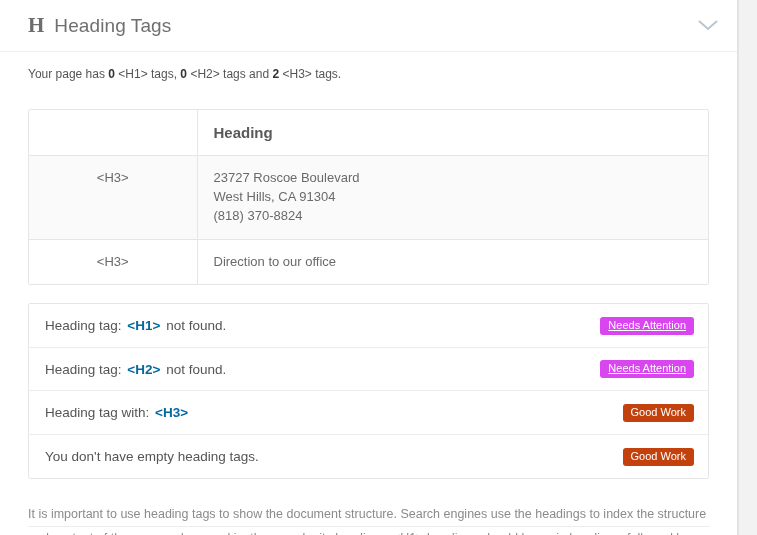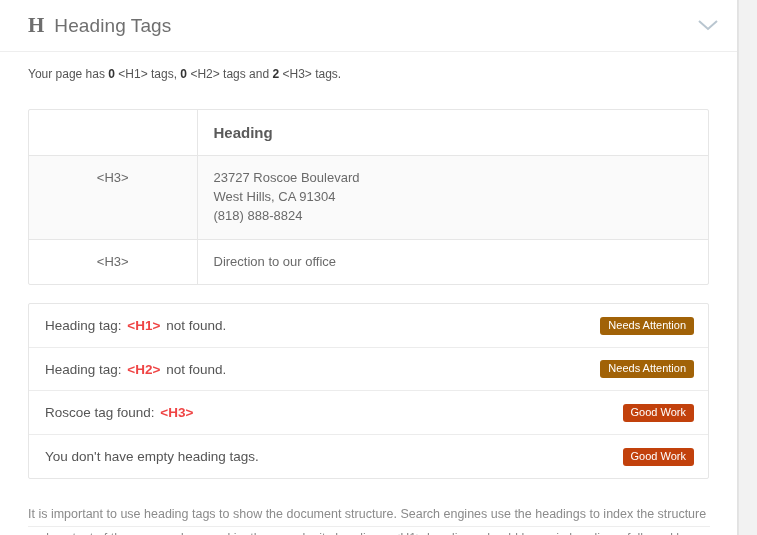--- a/index.html
+++ b/index.html
@@ -109,34 +109,34 @@
     padding: 0 14px 0 16px;
     border-bottom: 1px solid #ececec;
   }
   .check-row:last-child { border-bottom: none; }
   .check-text {
     font-size: 13.5px;
     color: #555;
   }
   .check-text .tag {
     font-weight: bold;
-    color: #ef4444;
+    color: #0369a1;
     margin: 0 2px;
     font-size: 13.5px;
   }
   .badge {
     margin-left: auto;
     font-size: 11px;
     color: #fff;
     padding: 3px 8px 4px 8px;
     border-radius: 3px;
     line-height: 1;
     white-space: nowrap;
   }
-  .badge.attention { background: #a16207; }
+  .badge.attention { background: #d946ef; text-decoration: underline; }
   .badge.good { background: #c2410c; }
 
   .footnote {
     margin: 24px 28px 0 28px;
     font-size: 12.5px;
     color: #8b8b8b;
     line-height: 1.85;
     max-width: 680px;
   }
   .scrollbar-track {
@@ -184,21 +184,21 @@
     <table class="headings">
       <tbody>
         <tr>
           <td class="col-tag"></td>
           <td class="col-head-label">Heading</td>
         </tr>
         <tr class="row-alt">
           <td class="col-tag">&lt;H3&gt;</td>
           <td class="col-val" style="white-space: pre-line;">23727 Roscoe Boulevard
 West Hills, CA 91304
-(818) 888-8824</td>
+(818) 370-8824</td>
         </tr>
         <tr>
           <td class="col-tag">&lt;H3&gt;</td>
           <td class="col-val" style="white-space: pre-line;">Direction to our office</td>
         </tr>
       </tbody>
     </table>
   </div>
 
   <div class="checks">
@@ -216,21 +216,21 @@
       <span class="check-text">
         <span>Heading tag:</span>
         <span class="tag">&lt;H2&gt;</span>
         <span>not found.</span>
       </span>
       <span class="badge attention">Needs Attention</span>
     </div>
 
     <div class="check-row">
       <span class="check-text">
-        <span>Roscoe tag found:</span>
+        <span>Heading tag with:</span>
         <span class="tag">&lt;H3&gt;</span>
         <span></span>
       </span>
       <span class="badge good">Good Work</span>
     </div>
 
     <div class="check-row">
       <span class="check-text">
         <span>You don't have empty heading tags.</span>
       </span>

